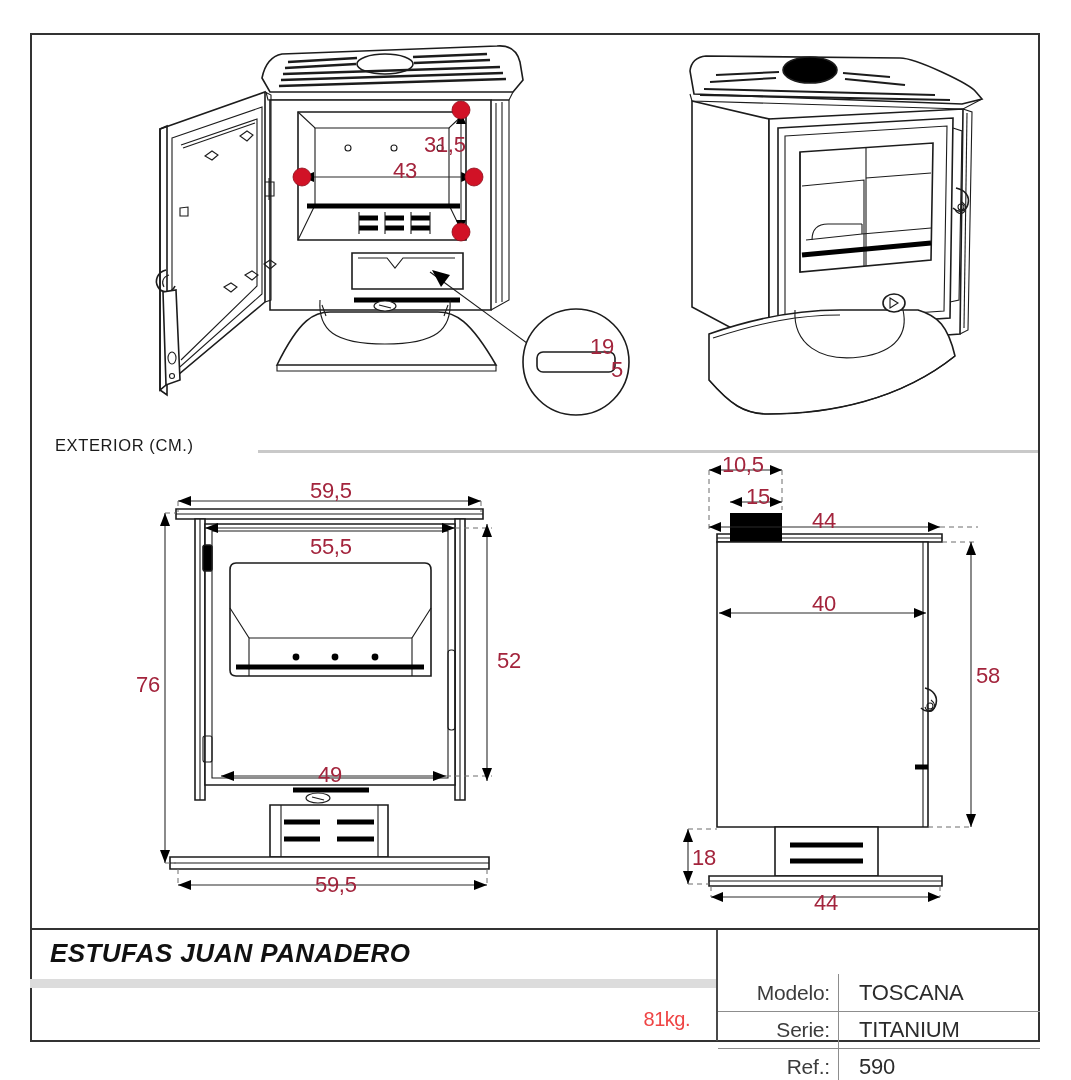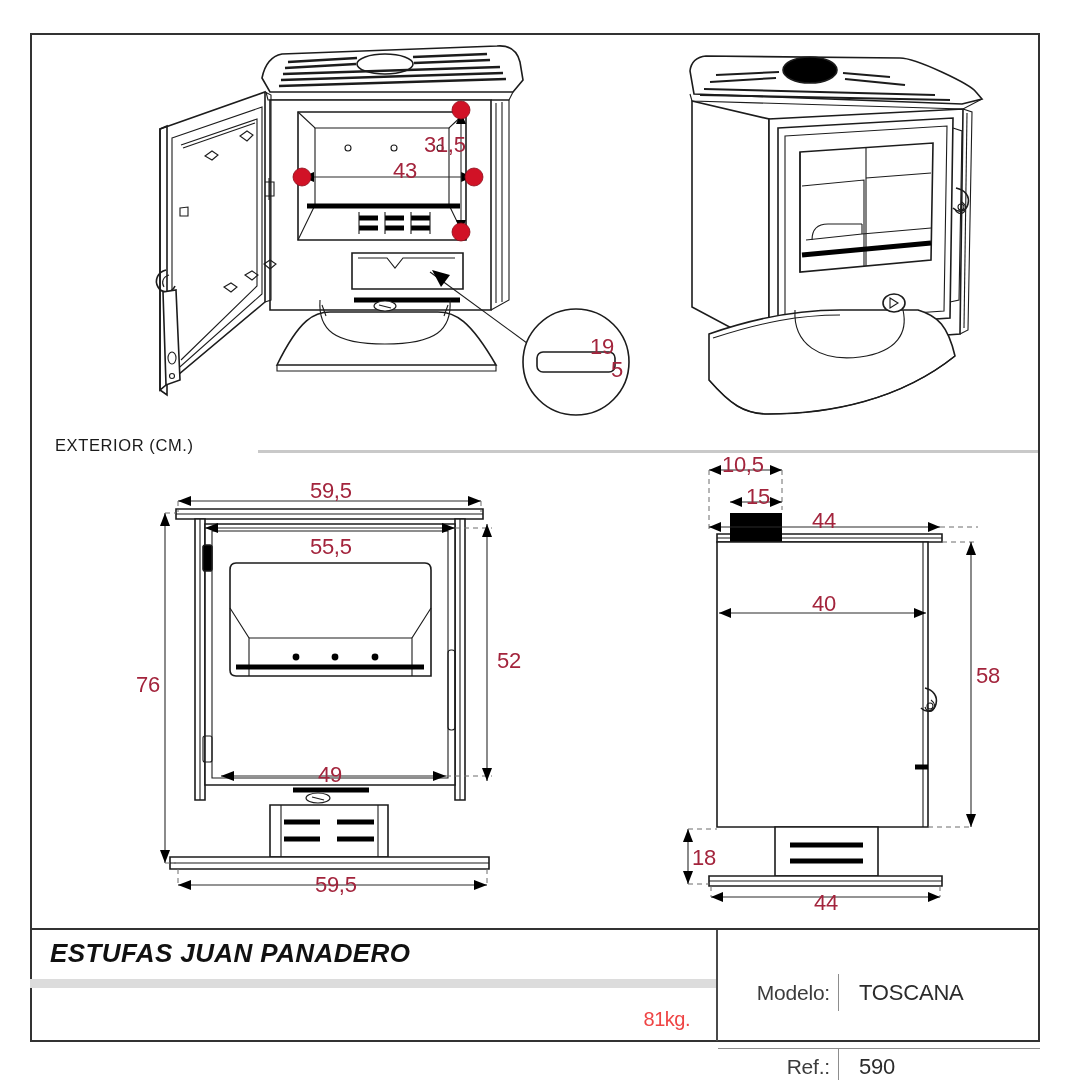--- a/index.html
+++ b/index.html
@@ -400,20 +400,24 @@
     <div class="tb-left">
       <div class="tb-company">ESTUFAS JUAN PANADERO</div>
       <div class="tb-greyband"></div>
       <div class="tb-weight">81kg.</div>
     </div>
     <div class="tb-right">
       <div class="tb-row r1">
         <div class="tb-key">Modelo:</div>
         <div class="tb-val">TOSCANA</div>
       </div>
+      <div class="tb-row r2">
+        <div class="tb-key">Serie:</div>
+        <div class="tb-val">TITANIUM</div>
+      </div>
       <div class="tb-row r3">
         <div class="tb-key">Ref.:</div>
         <div class="tb-val">590</div>
       </div>
     </div>
   </div>
 
 </div>
 
 </body></html>

